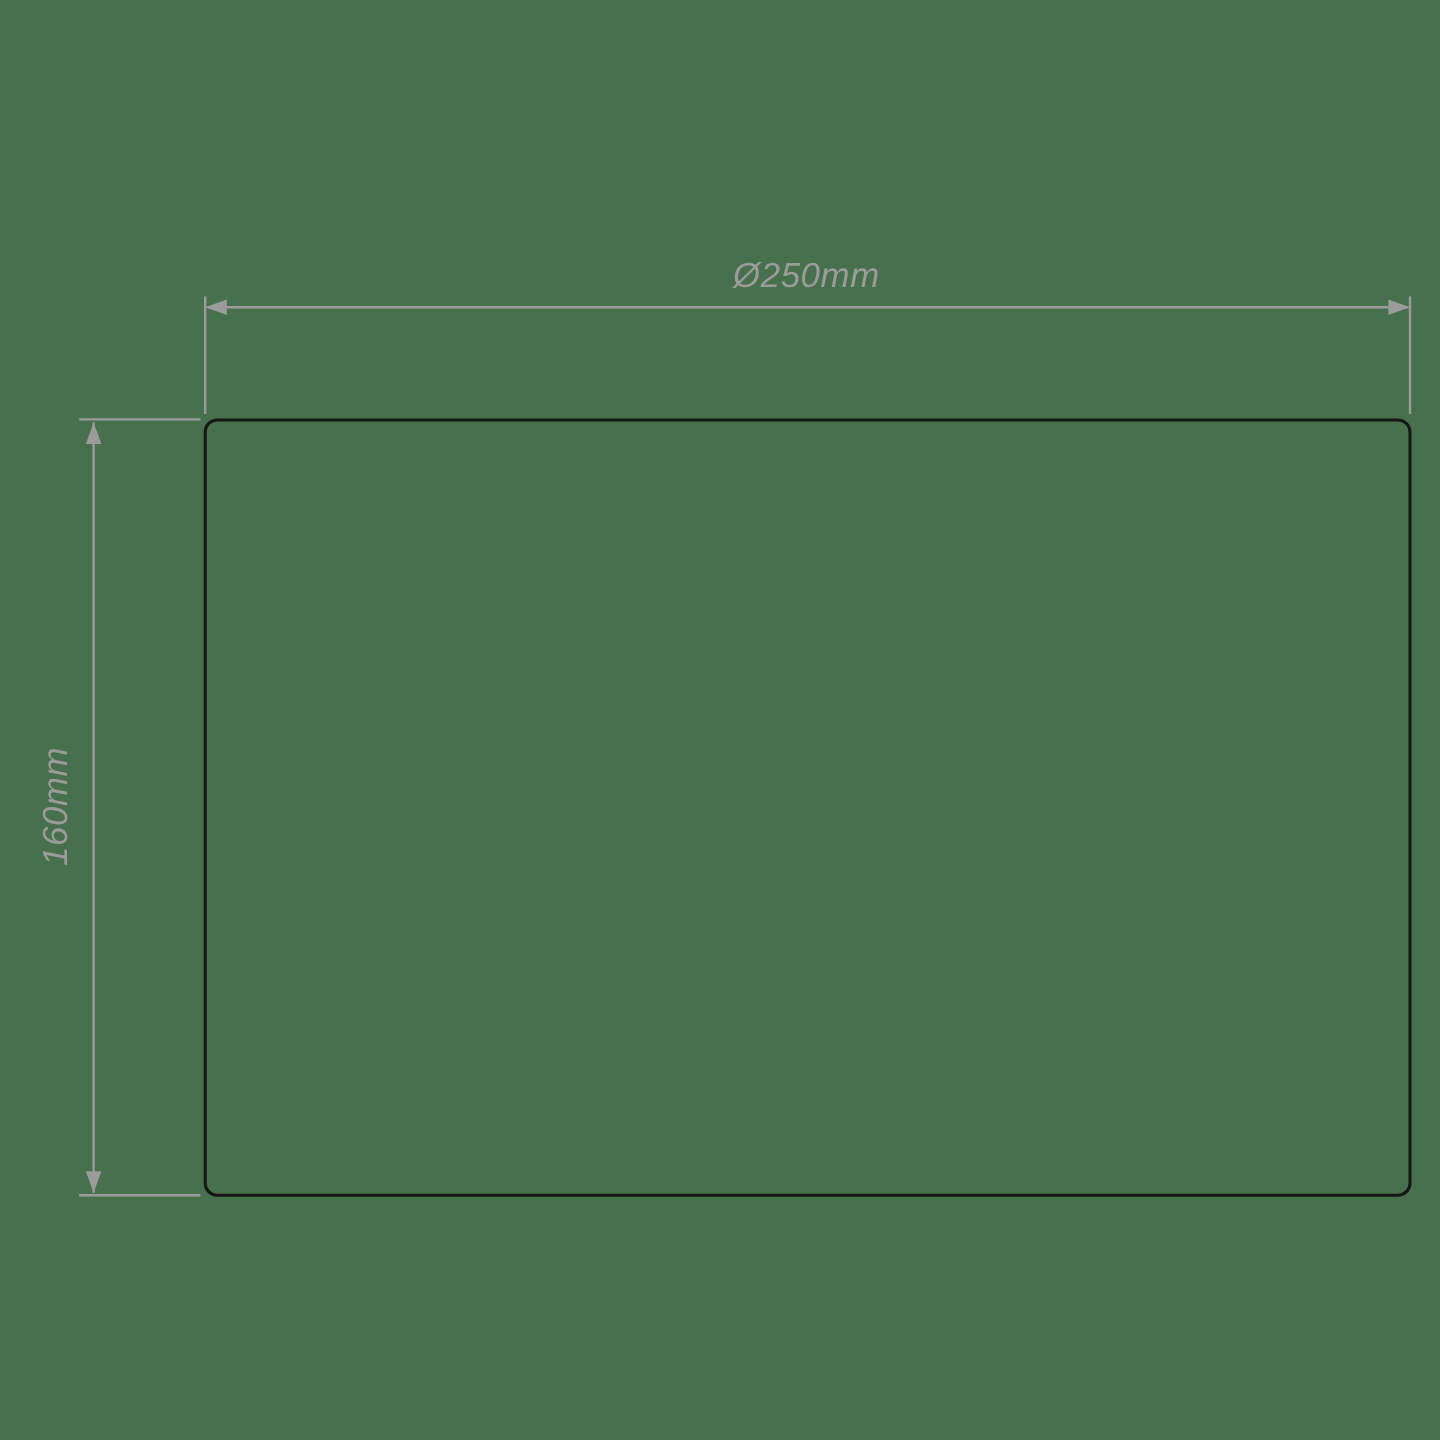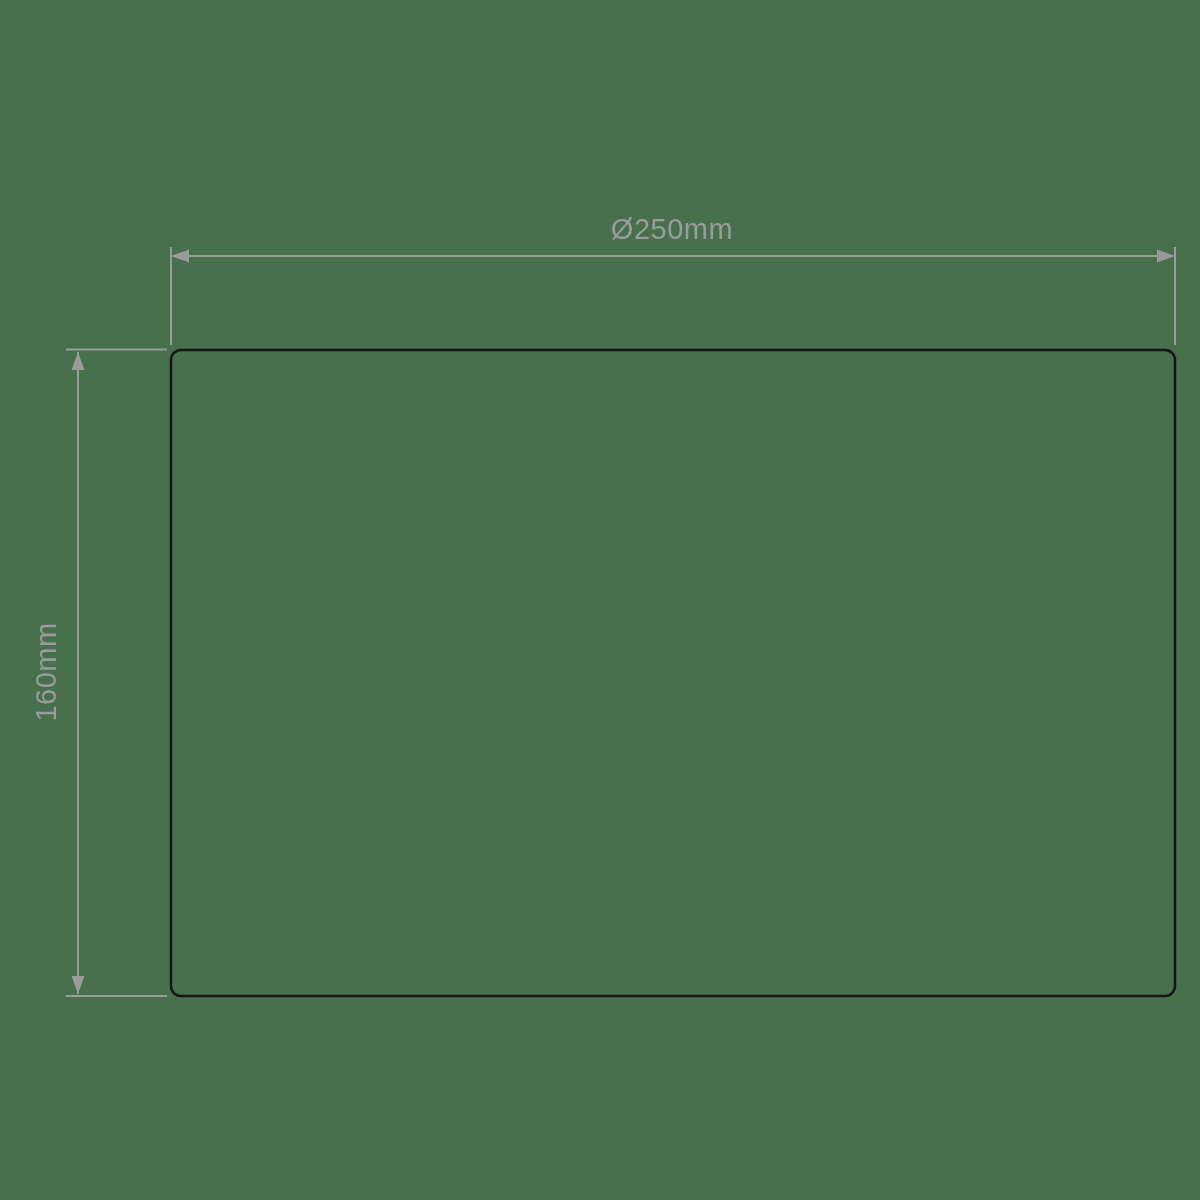--- a/index.html
+++ b/index.html
@@ -13,20 +13,21 @@
     width: 1200px;
     height: 1200px;
     background: var(--background);
     overflow: hidden;
     font-family: "Liberation Sans", sans-serif;
   }
   .stage {
     position: relative;
     width: 1200px;
     height: 1200px;
+    font-style: italic;
   }
   svg { display: block; }
   .ext-line, .dim-line {
     stroke: var(--line);
     stroke-width: 2;
     fill: none;
   }
   .arrowhead {
     fill: var(--line);
     stroke: none;

